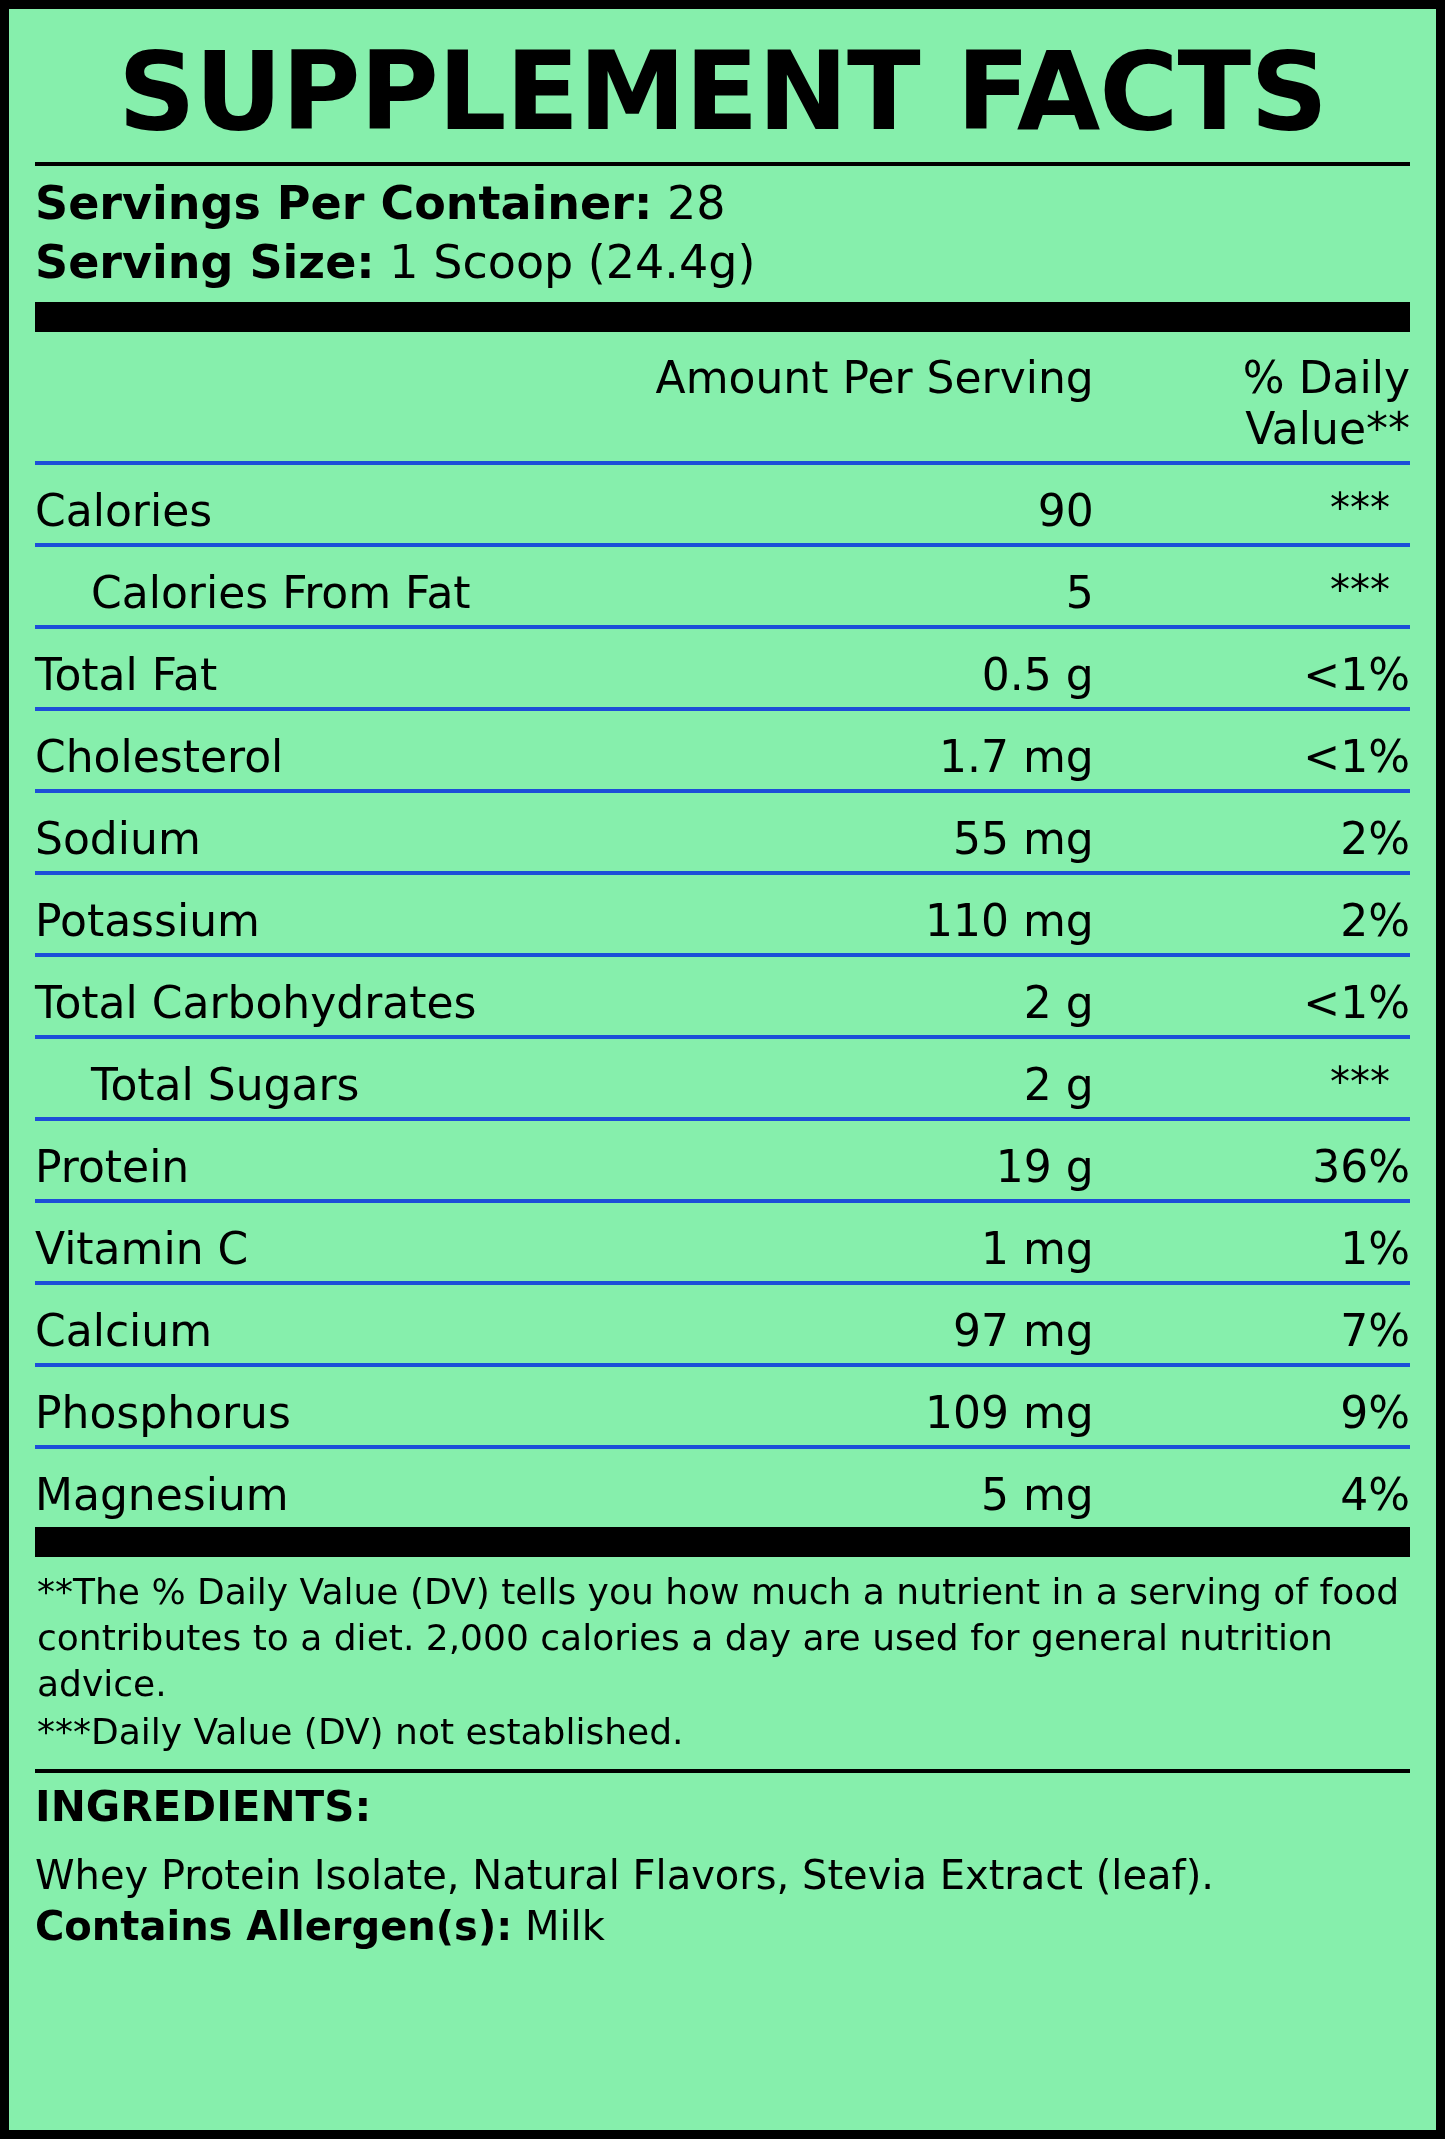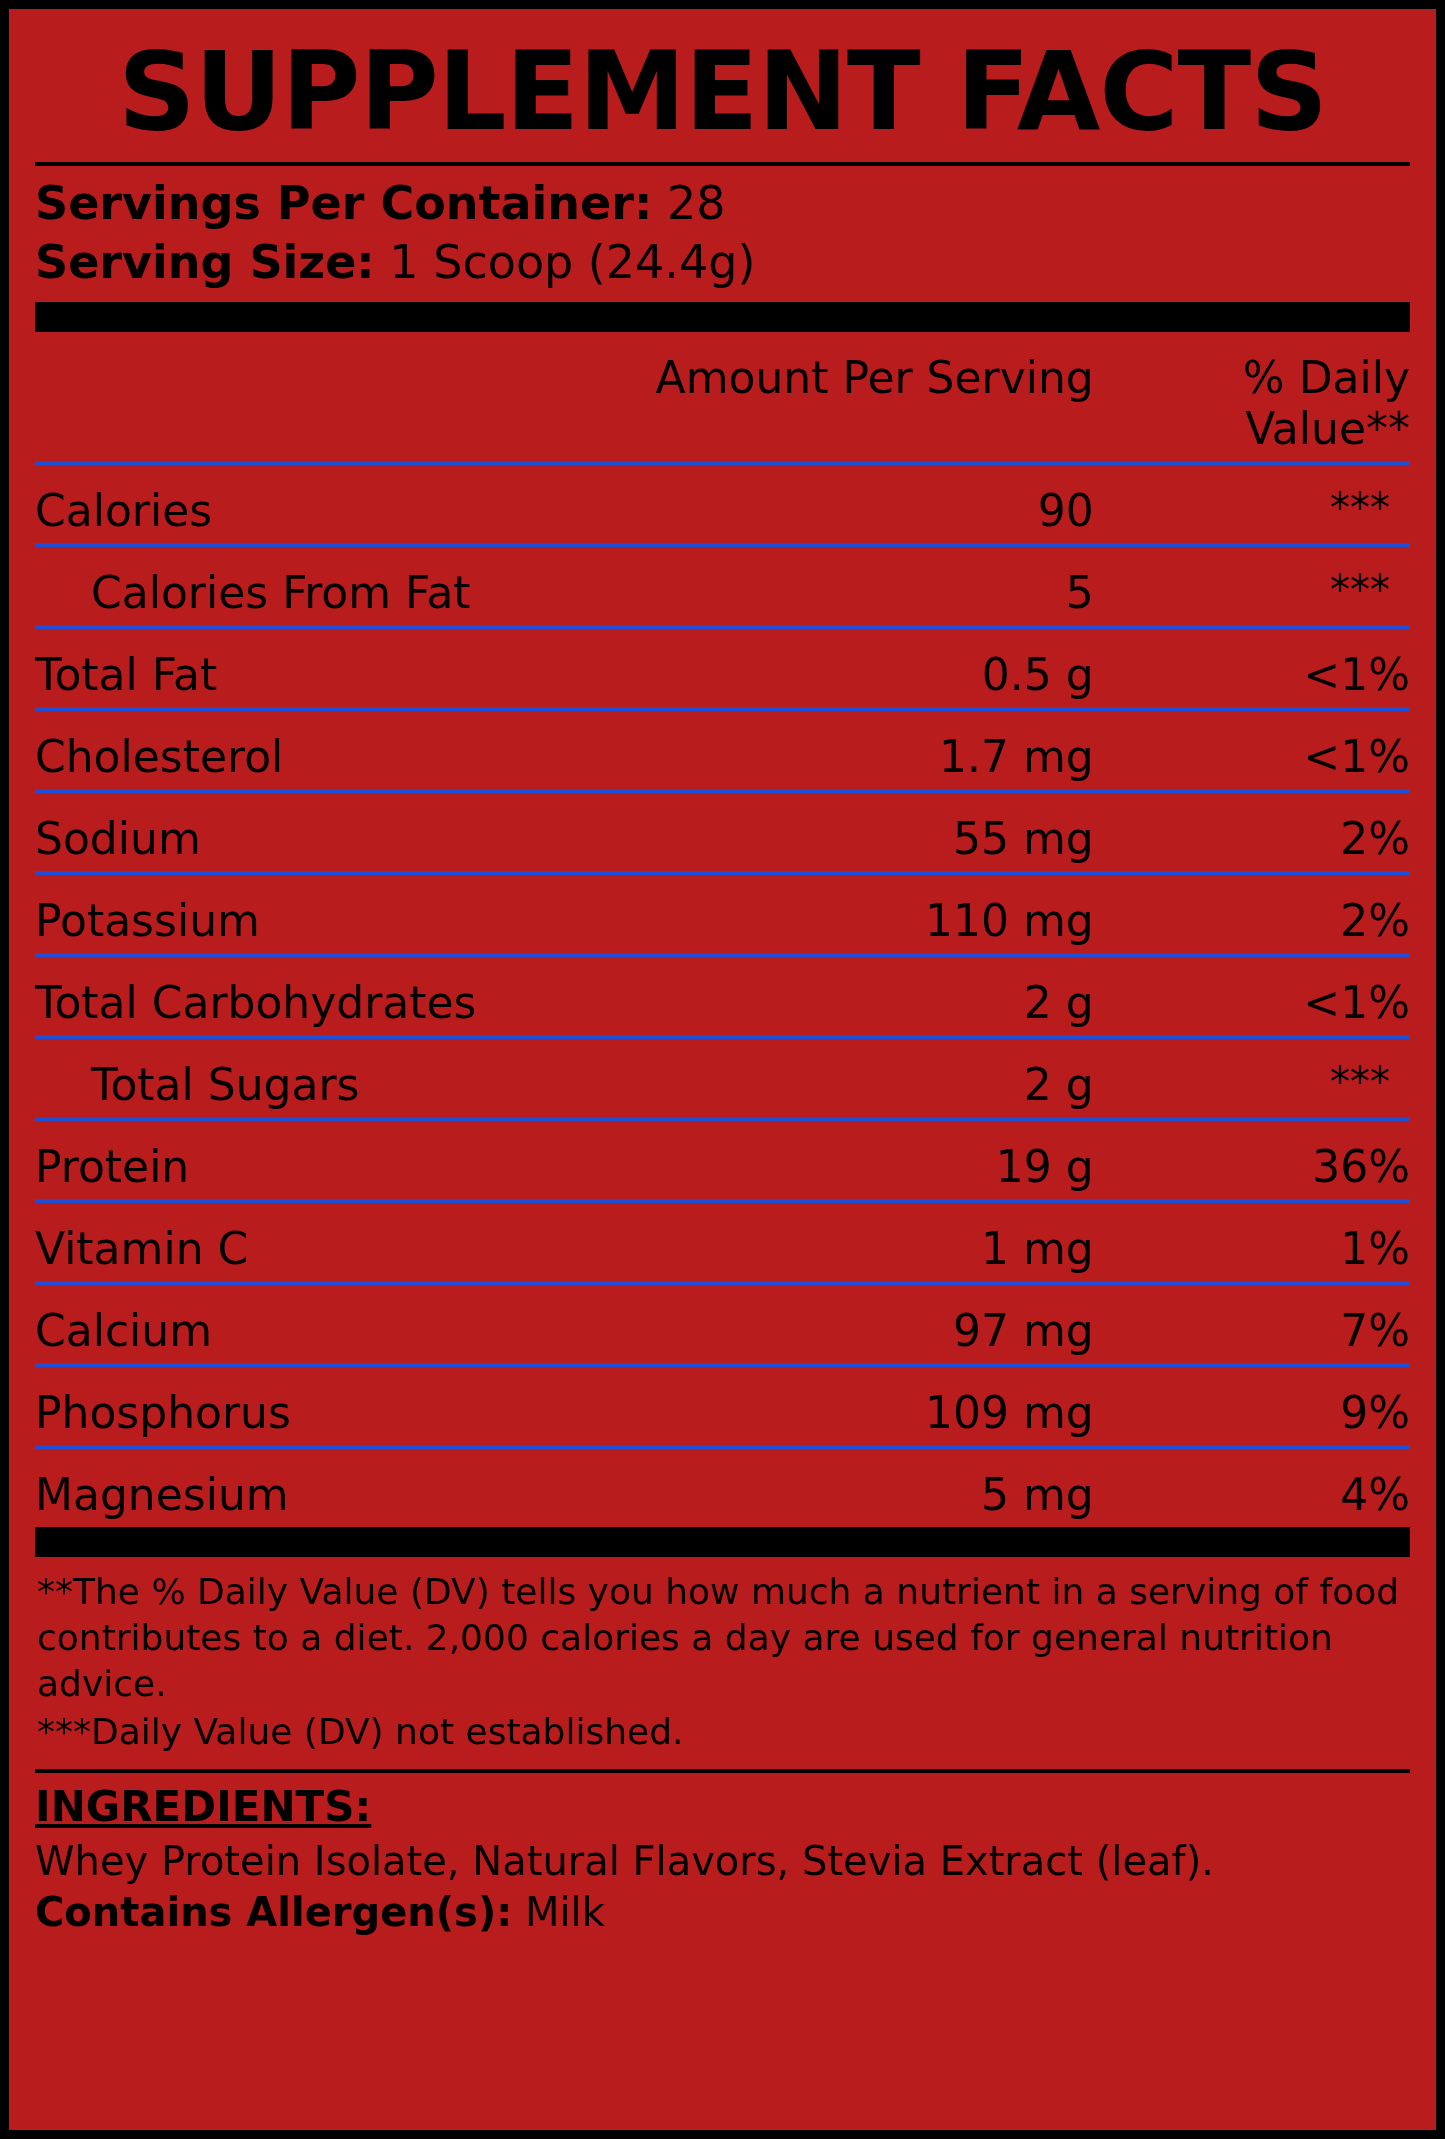--- a/index.html
+++ b/index.html
@@ -14,21 +14,21 @@
     color: #000000;
     -webkit-font-smoothing: antialiased;
   }
 
   .label-wrap {
     box-sizing: border-box;
     width: 1445px;
     height: 2139px;
     border: 9px solid #000;
     padding: 18px 26px 0 26px;
-    background: #b91c1c;
+    background: #86efac;
   }
 
   
   .title {
     font-size: 108px;
     font-weight: 700;
     letter-spacing: -1px;
     line-height: 1.05;
     text-align: center;
     margin: 8px 0 14px 0;
@@ -112,22 +112,21 @@
     margin-top: 14px;
   }
   .ingredients {
     padding-top: 8px;
     font-size: 40px;
     line-height: 1.26;
   }
   .ingredients .heading {
     font-weight: 700;
     font-size: 42px;
-    margin-bottom: 2px;
-    text-decoration: underline;
+    margin-bottom: 16px;
   }
   .ingredients .body { }
   .ingredients .allergen b { font-weight: 700; }
 </style>
 </head>
 <body>
 
 <div class="label-wrap">
 
   <div class="title">SUPPLEMENT FACTS</div>

